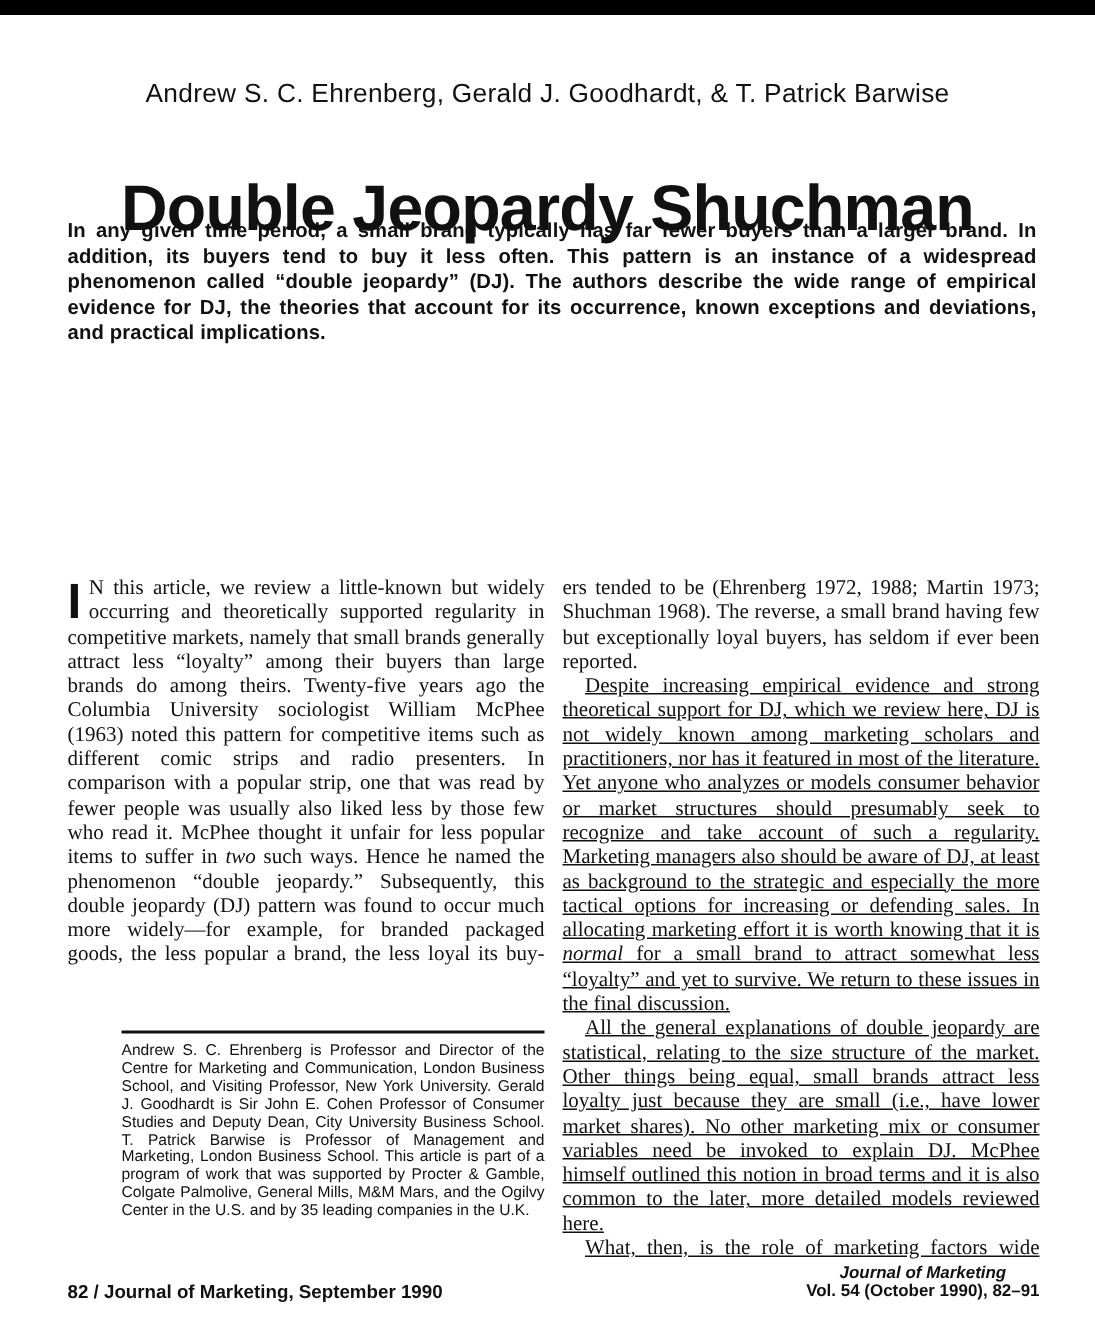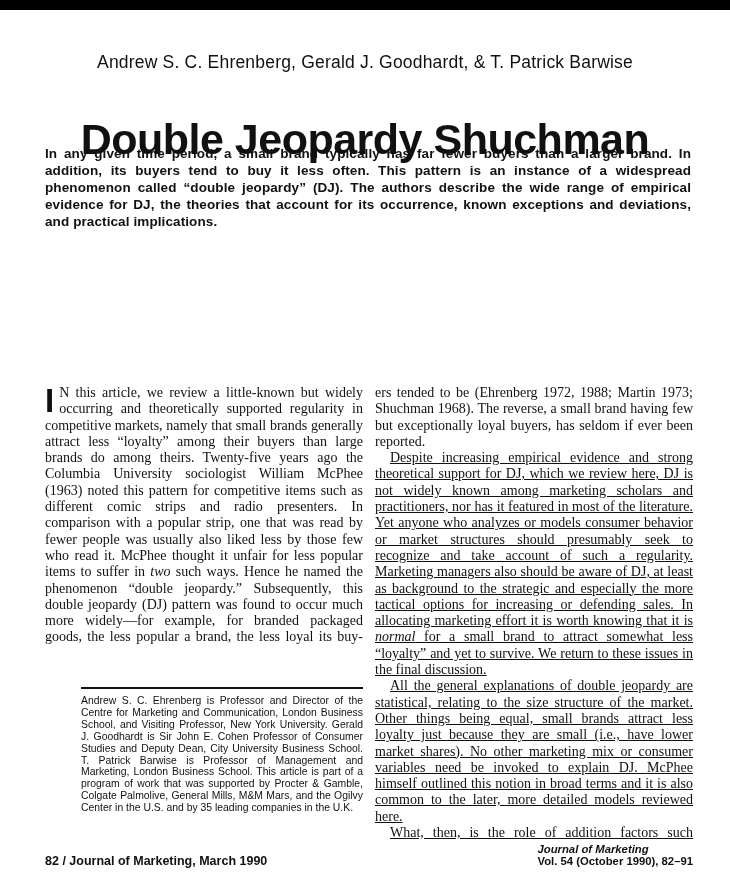--- a/index.html
+++ b/index.html
@@ -88,21 +88,21 @@
     display: flex;
     justify-content: space-between;
     align-items: flex-end;
     font-family: "Liberation Sans", sans-serif;
   }
   .footer-left {
     font-size: 12.5px;
     font-weight: 700;
   }
   .footer-right {
-    text-align: left;
+    text-align: center;
     font-size: 11.3px;
     font-weight: 700;
     line-height: 12.6px;
   }
   .footer-right .jname { font-style: italic; }
 </style>
 </head>
 <body>
 
 <div class="page">
@@ -119,25 +119,25 @@
       <div class="pars">
           <p class="body-par jlast"><span class="dropcap">I</span>N this article, we review a little-known but widely occurring and theoretically supported regularity in competitive markets, namely that small brands generally attract less “loyalty” among their buyers than large brands do among theirs. Twenty-five years ago the Columbia University sociologist William McPhee (1963) noted this pattern for competitive items such as different comic strips and radio presenters. In comparison with a popular strip, one that was read by fewer people was usually also liked less by those few who read it. McPhee thought it unfair for less popular items to suffer in <i>two</i> such ways. Hence he named the phenomenon “double jeopardy.” Subsequently, this double jeopardy (DJ) pattern was found to occur much more widely—for example, for branded packaged goods, the less popular a brand, the less loyal its buy-</p>
         </div>
       <div class="footnote">Andrew S. C. Ehrenberg is Professor and Director of the Centre for Marketing and Communication, London Business School, and Visiting Professor, New York University. Gerald J. Goodhardt is Sir John E. Cohen Professor of Consumer Studies and Deputy Dean, City University Business School. T. Patrick Barwise is Professor of Management and Marketing, London Business School. This article is part of a program of work that was supported by Procter &amp; Gamble, Colgate Palmolive, General Mills, M&amp;M Mars, and the Ogilvy Center in the U.S. and by 35 leading companies in the U.K.</div>
     </div>
     <div class="col">
       <div class="pars">
           <p class="body-par">ers tended to be (Ehrenberg 1972, 1988; Martin 1973; Shuchman 1968). The reverse, a small brand having few but exceptionally loyal buyers, has seldom if ever been reported.</p>
           <p class="body-par indent">Despite increasing empirical evidence and strong theoretical support for DJ, which we review here, DJ is not widely known among marketing scholars and practitioners, nor has it featured in most of the literature. Yet anyone who analyzes or models consumer behavior or market structures should presumably seek to recognize and take account of such a regularity. Marketing managers also should be aware of DJ, at least as background to the strategic and especially the more tactical options for increasing or defending sales. In allocating marketing effort it is worth knowing that it is <i>normal</i> for a small brand to attract somewhat less “loyalty” and yet to survive. We return to these issues in the final discussion.</p>
           <p class="body-par indent">All the general explanations of double jeopardy are statistical, relating to the size structure of the market. Other things being equal, small brands attract less loyalty just because they are small (i.e., have lower market shares). No other marketing mix or consumer variables need be invoked to explain DJ. McPhee himself outlined this notion in broad terms and it is also common to the later, more detailed models reviewed here.</p>
-          <p class="body-par indent jlast">What, then, is the role of addition factors such</p>
+          <p class="body-par indent jlast">What, then, is the role of marketing factors wide</p>
         </div>
     </div>
   </div>
 
   <div class="footer">
-    <div class="footer-left">82 / Journal of Marketing, March 1990</div>
+    <div class="footer-left">82 / Journal of Marketing, September 1990</div>
     <div class="footer-right">
       <div class="jname">Journal of Marketing</div>
       <div>Vol. 54 (October 1990), 82–91</div>
     </div>
   </div>
 </div>
 
 </body></html>

